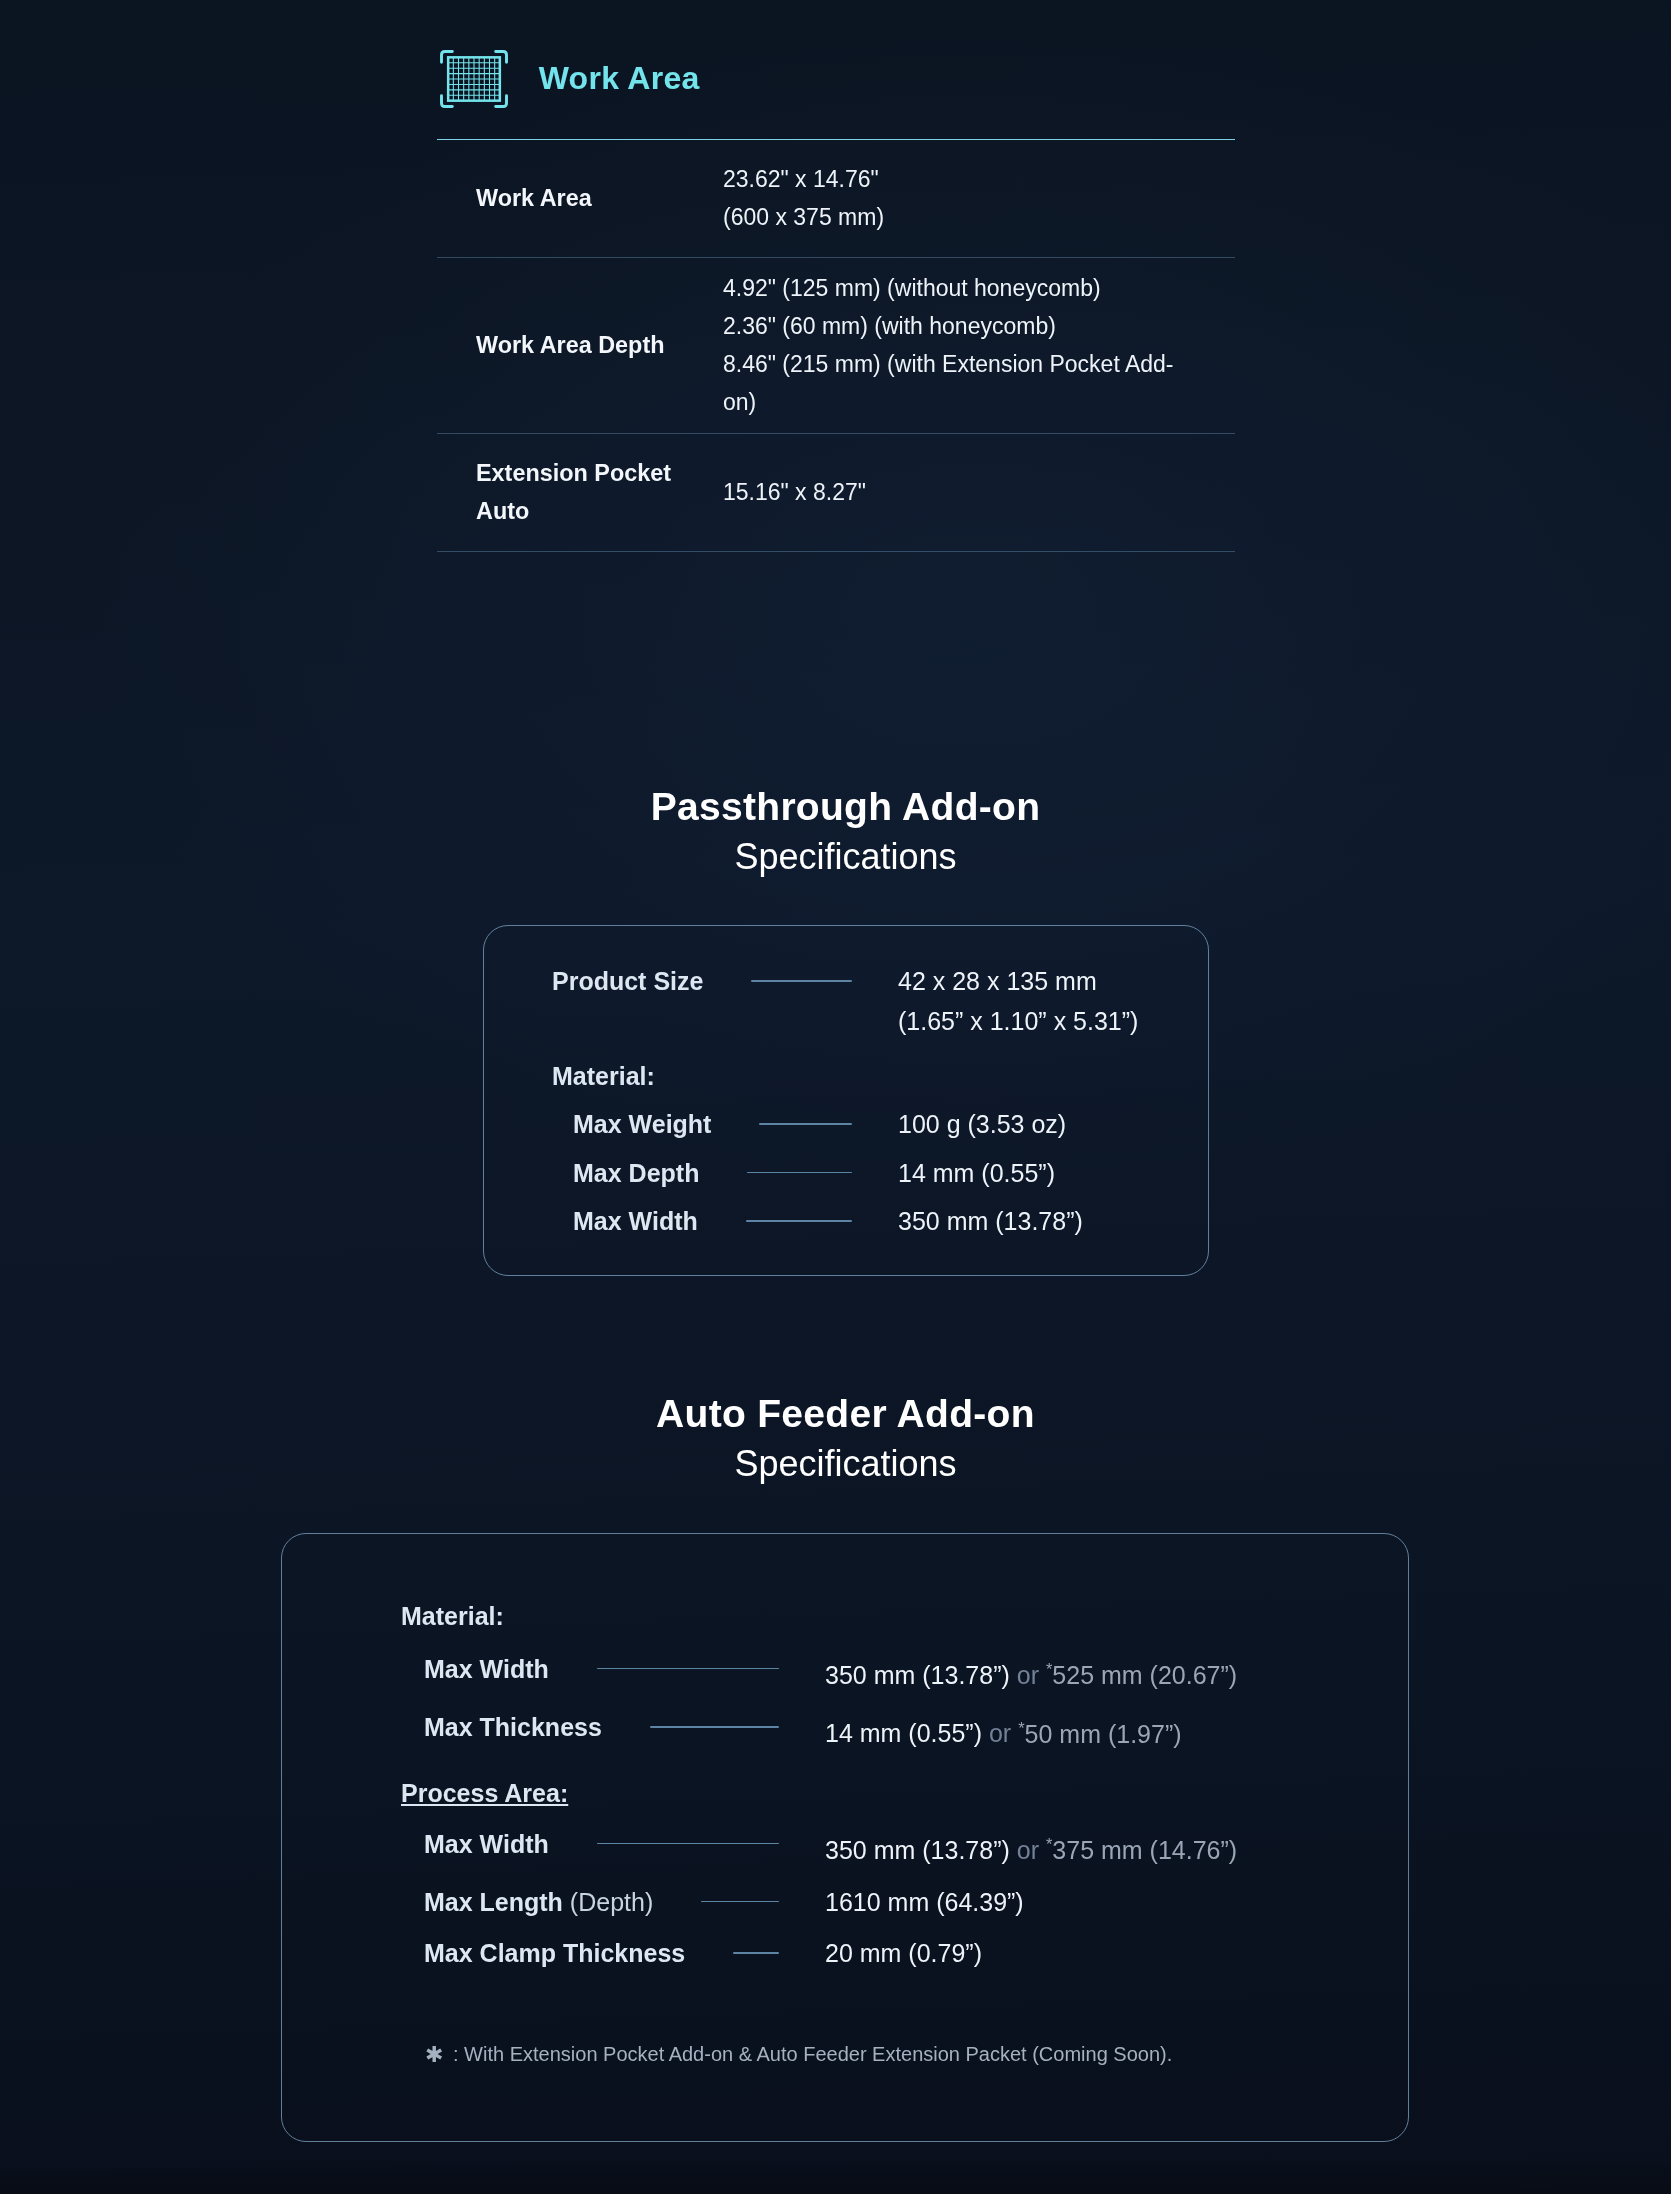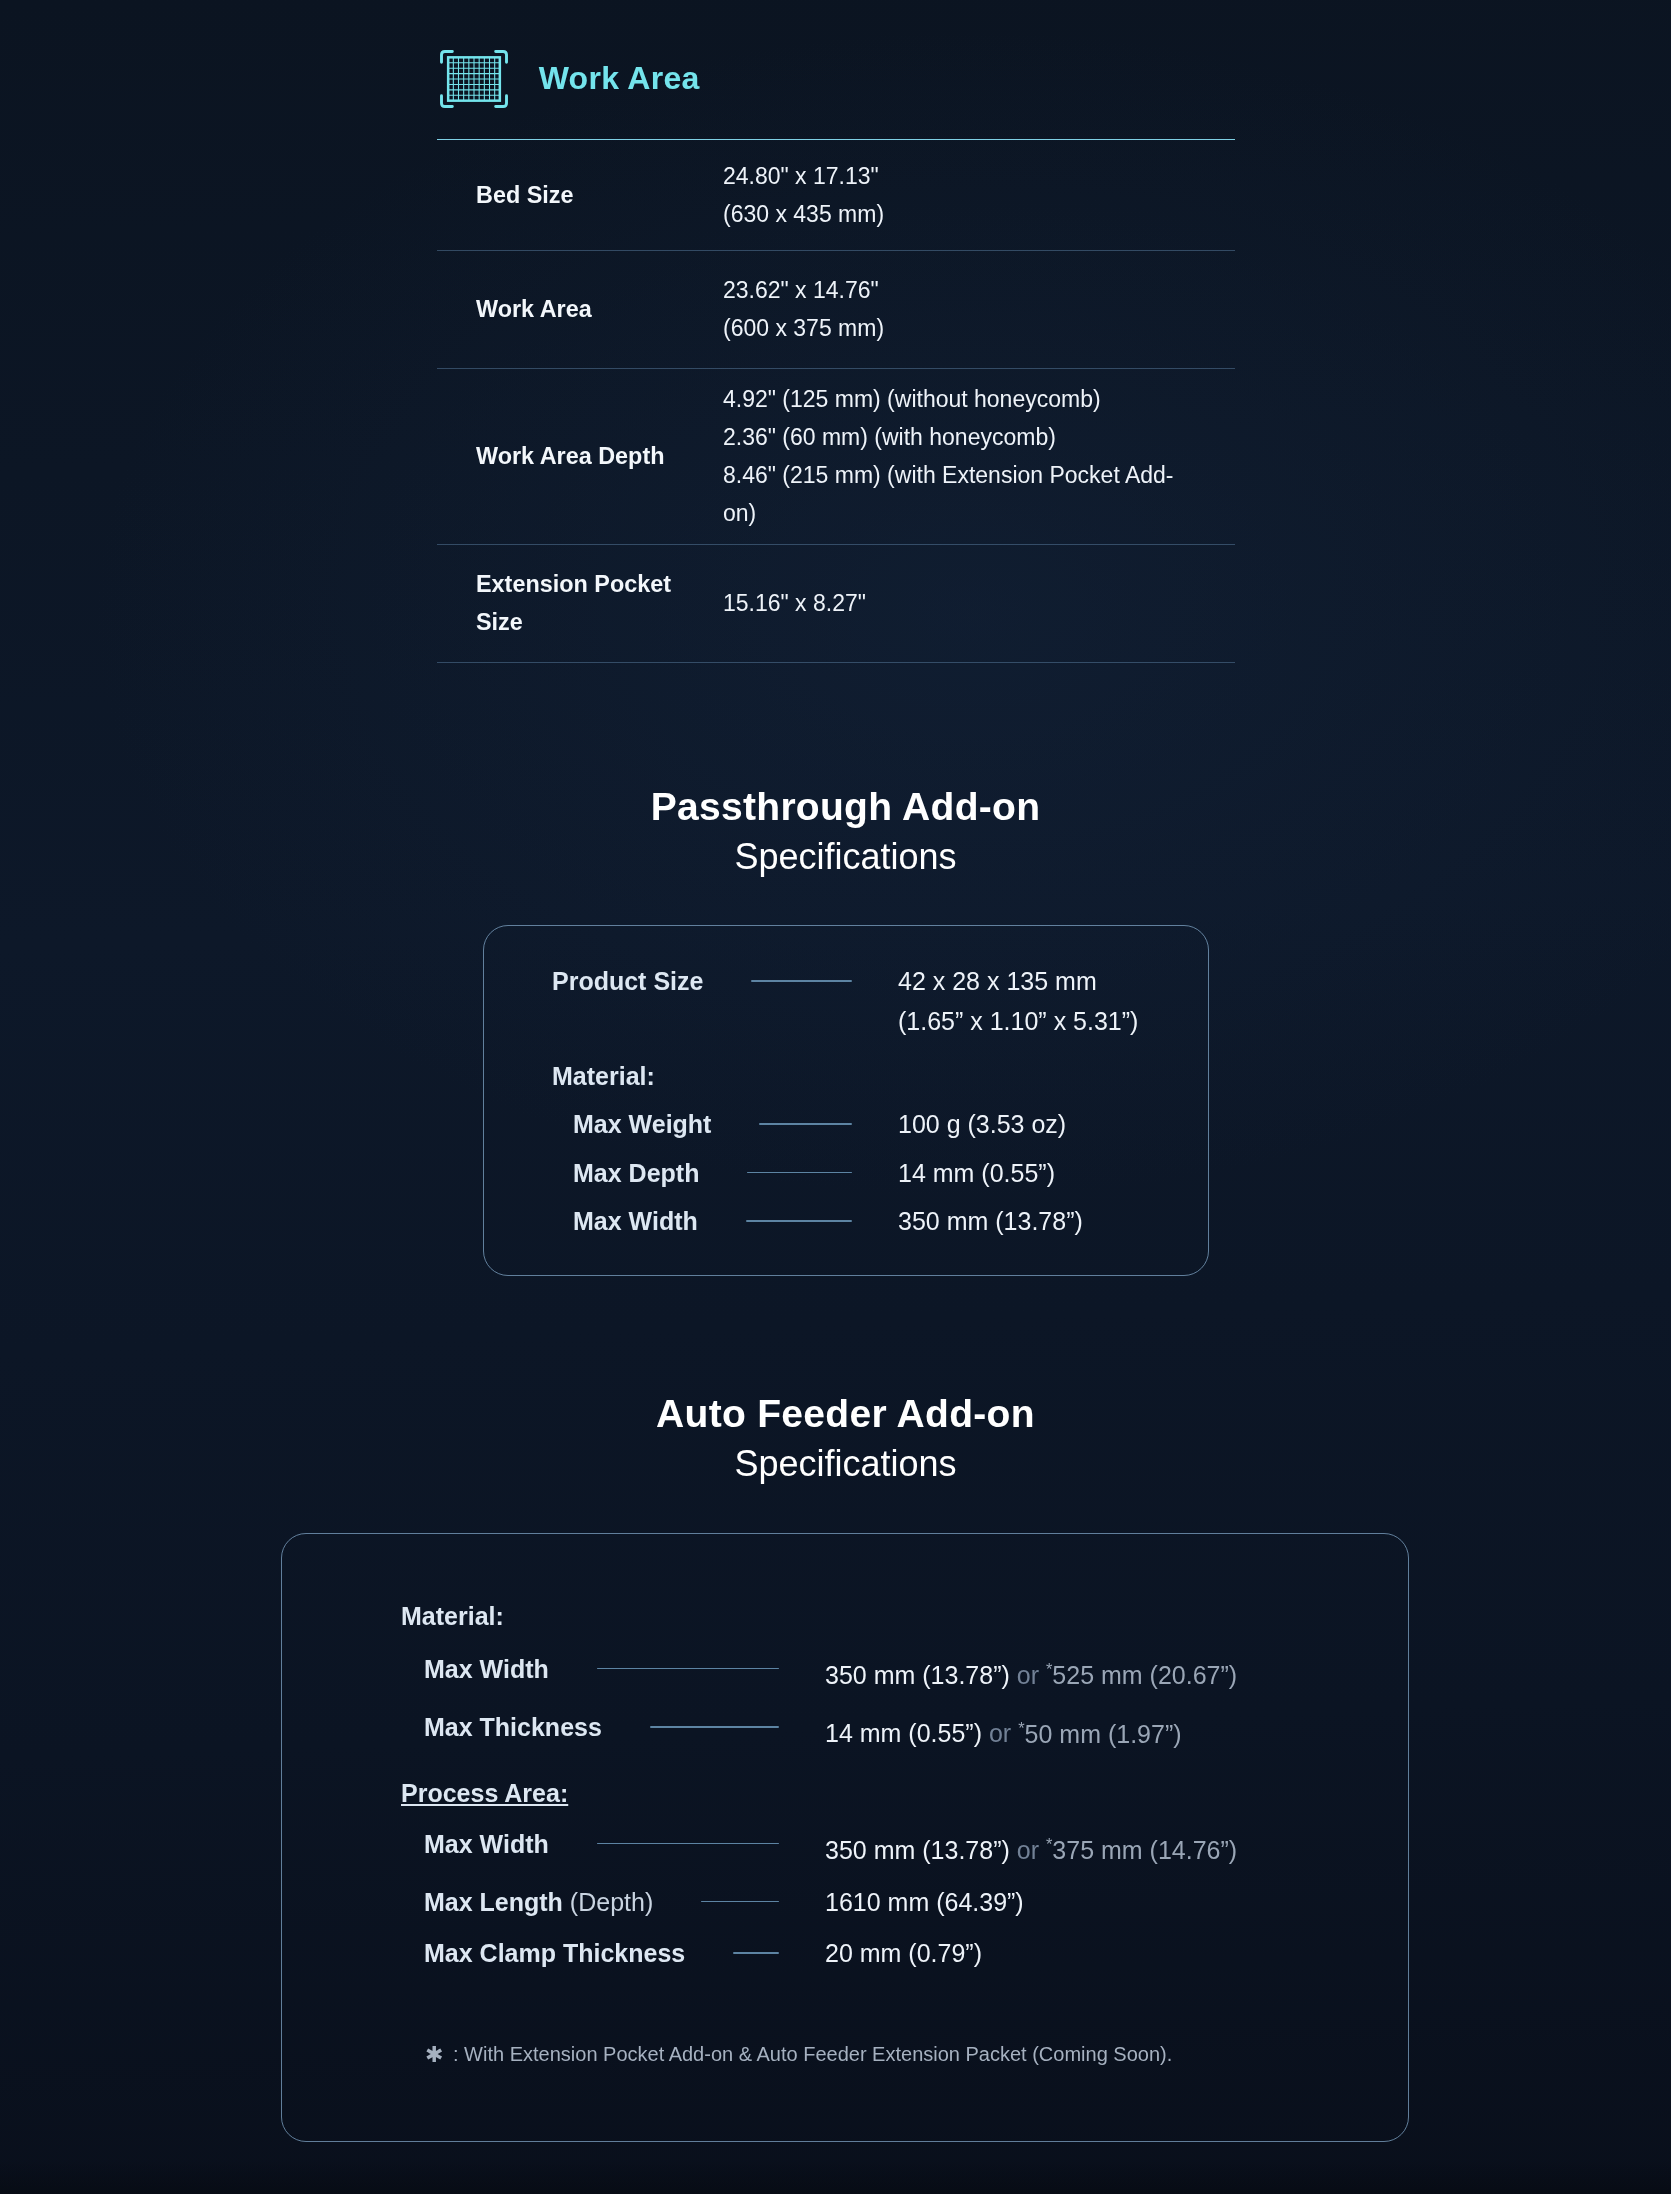--- a/index.html
+++ b/index.html
@@ -127,44 +127,37 @@
               <line x1="11" y1="36" x2="73" y2="36"></line>
             <line x1="11" y1="42.5" x2="73" y2="42.5"></line>
               <line x1="11" y1="49" x2="73" y2="49"></line>
             <line x1="11" y1="55.5" x2="73" y2="55.5"></line>
           </g>
         </svg>
       </span>
       <span class="wa-title">Work Area</span>
     </div>
 
-    <div class="wa-row r0">
-      <div class="wa-label">Bed Size</div>
-      <div class="wa-value">
-        <div>24.80" x 17.13"</div>
-        <div>(630 x 435 mm)</div>
-      </div>
-    </div>
     <div class="wa-row r1">
       <div class="wa-label">Work Area</div>
       <div class="wa-value">
         <div>23.62" x 14.76"</div>
         <div>(600 x 375 mm)</div>
       </div>
     </div>
     <div class="wa-row r2">
       <div class="wa-label">Work Area Depth</div>
       <div class="wa-value">
         <div>4.92" (125 mm) (without honeycomb)</div>
         <div>2.36" (60 mm) (with honeycomb)</div>
         <div>8.46" (215 mm) (with Extension Pocket Add-on)</div>
       </div>
     </div>
     <div class="wa-row r3">
-      <div class="wa-label">Extension Pocket Size</div>
+      <div class="wa-label">Extension Pocket Auto</div>
       <div class="wa-value">
         <div>15.16" x 8.27"</div>
       </div>
     </div>
   </section>
 
   <header class="sec-heading pt-heading">
     <div class="h1">Passthrough Add-on</div>
     <div class="h2">Specifications</div>
   </header>

